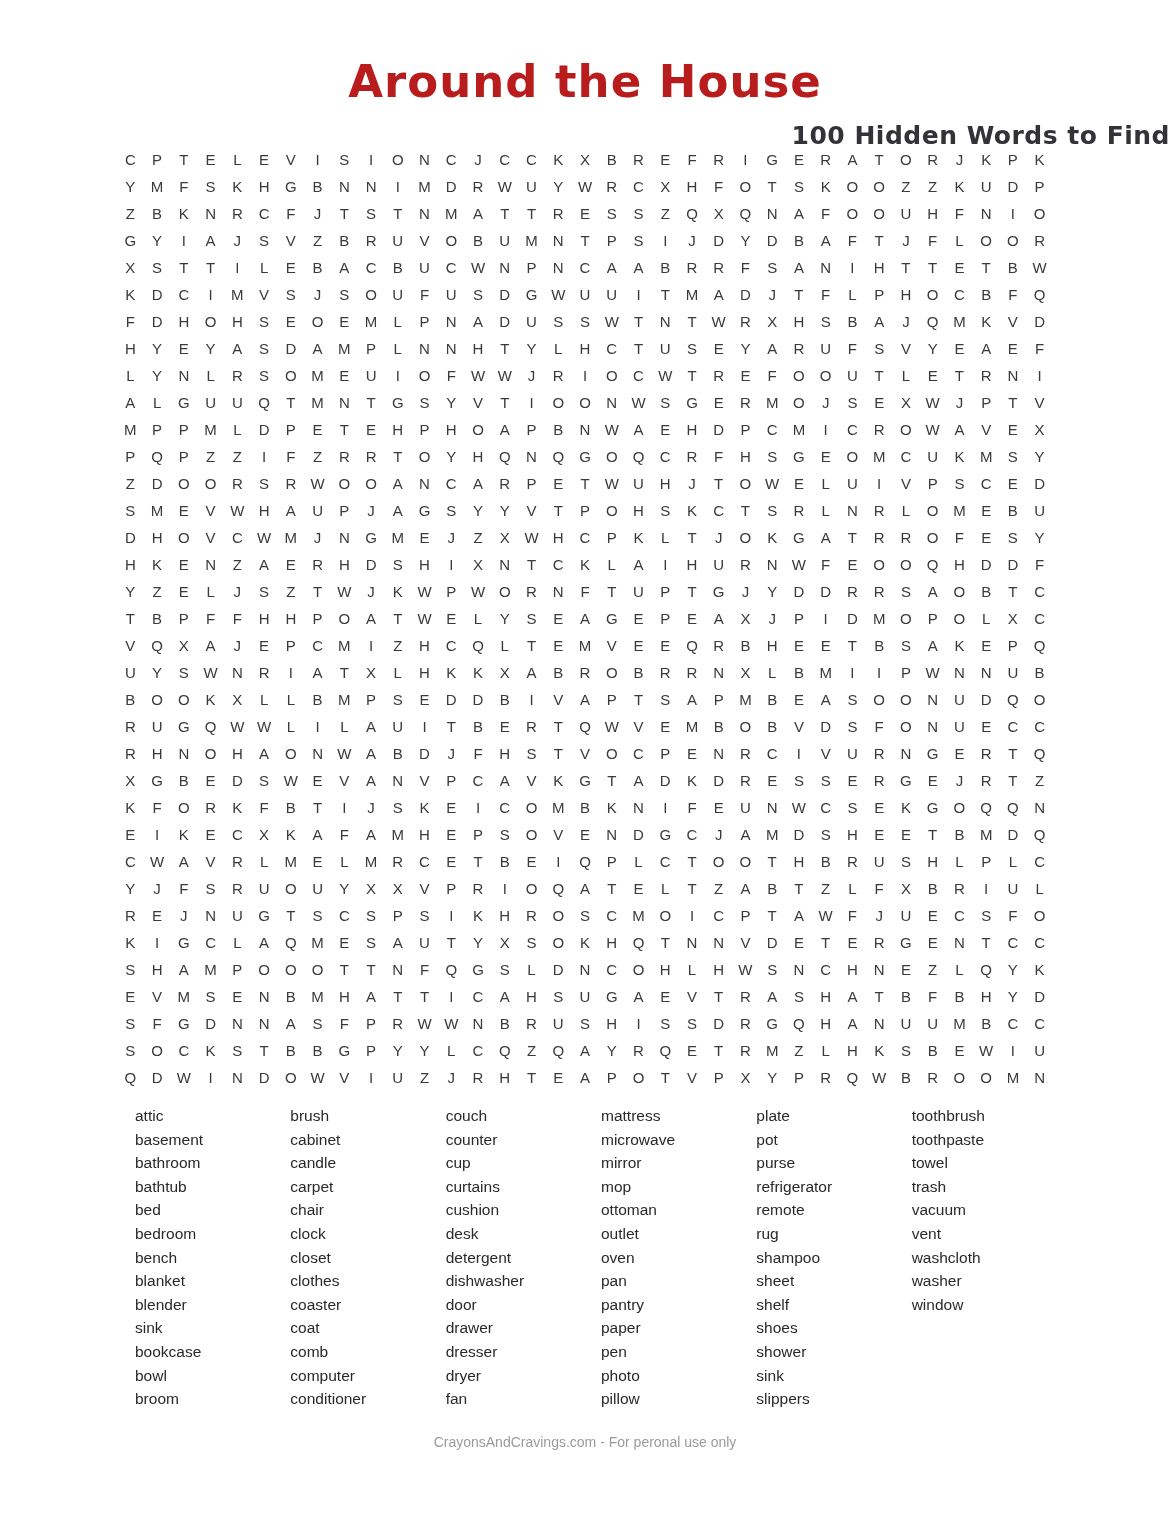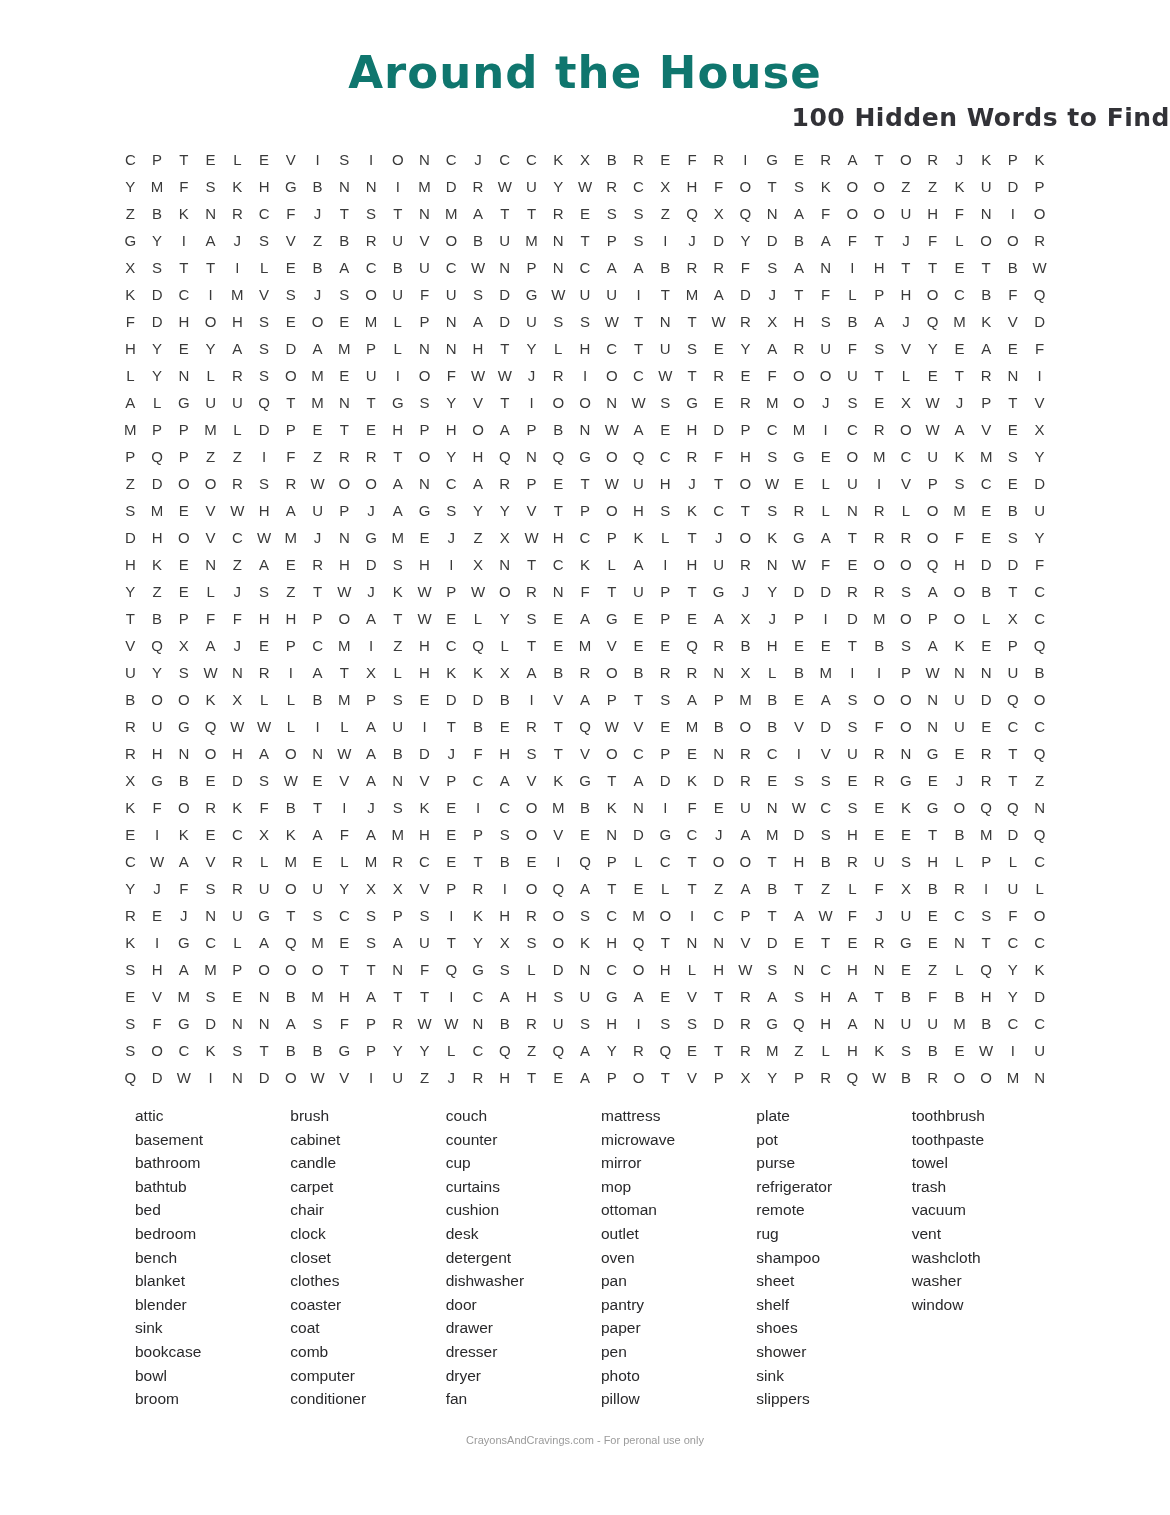--- a/index.html
+++ b/index.html
@@ -9,28 +9,28 @@
   }
   .page {
     position: relative;
     width: 1170px;
     height: 1515px;
     background: #ffffff;
     font-family: "Liberation Sans", sans-serif;
     overflow: hidden;
   }
   .title {
-    margin: 4px;
+    margin: 13px;
     padding-top: 42px;
     text-align: center;
     font-family: "DejaVu Sans", sans-serif;
     font-size: 45px;
     font-weight: 800;
     letter-spacing: 1px;
-    color: #0f766e;
+    color: #b91c1c;
   }
   .subtitle {
     margin: 4px 0 0 0;
     text-align: right;
     font-family: "DejaVu Sans", sans-serif;
     font-size: 25px;
     font-weight: 800;
     letter-spacing: 0.5px;
     color: #323237;
   }
@@ -65,21 +65,21 @@
     font-size: 15.5px;
     line-height: 23.6px;
     color: #29292b;
   }
   .footer {
     position: absolute;
     top: 1434px;
     left: 0;
     width: 100%;
     text-align: center;
-    font-size: 11px;
+    font-size: 14px;
     color: #9b9b9b;
   }
 </style>
 </head>
 <body>
 
 <div class="page">
   <h1 class="title">Around the House</h1>
   <h2 class="subtitle">100 Hidden Words to Find</h2>
   <div class="grid" id="letter-grid">

